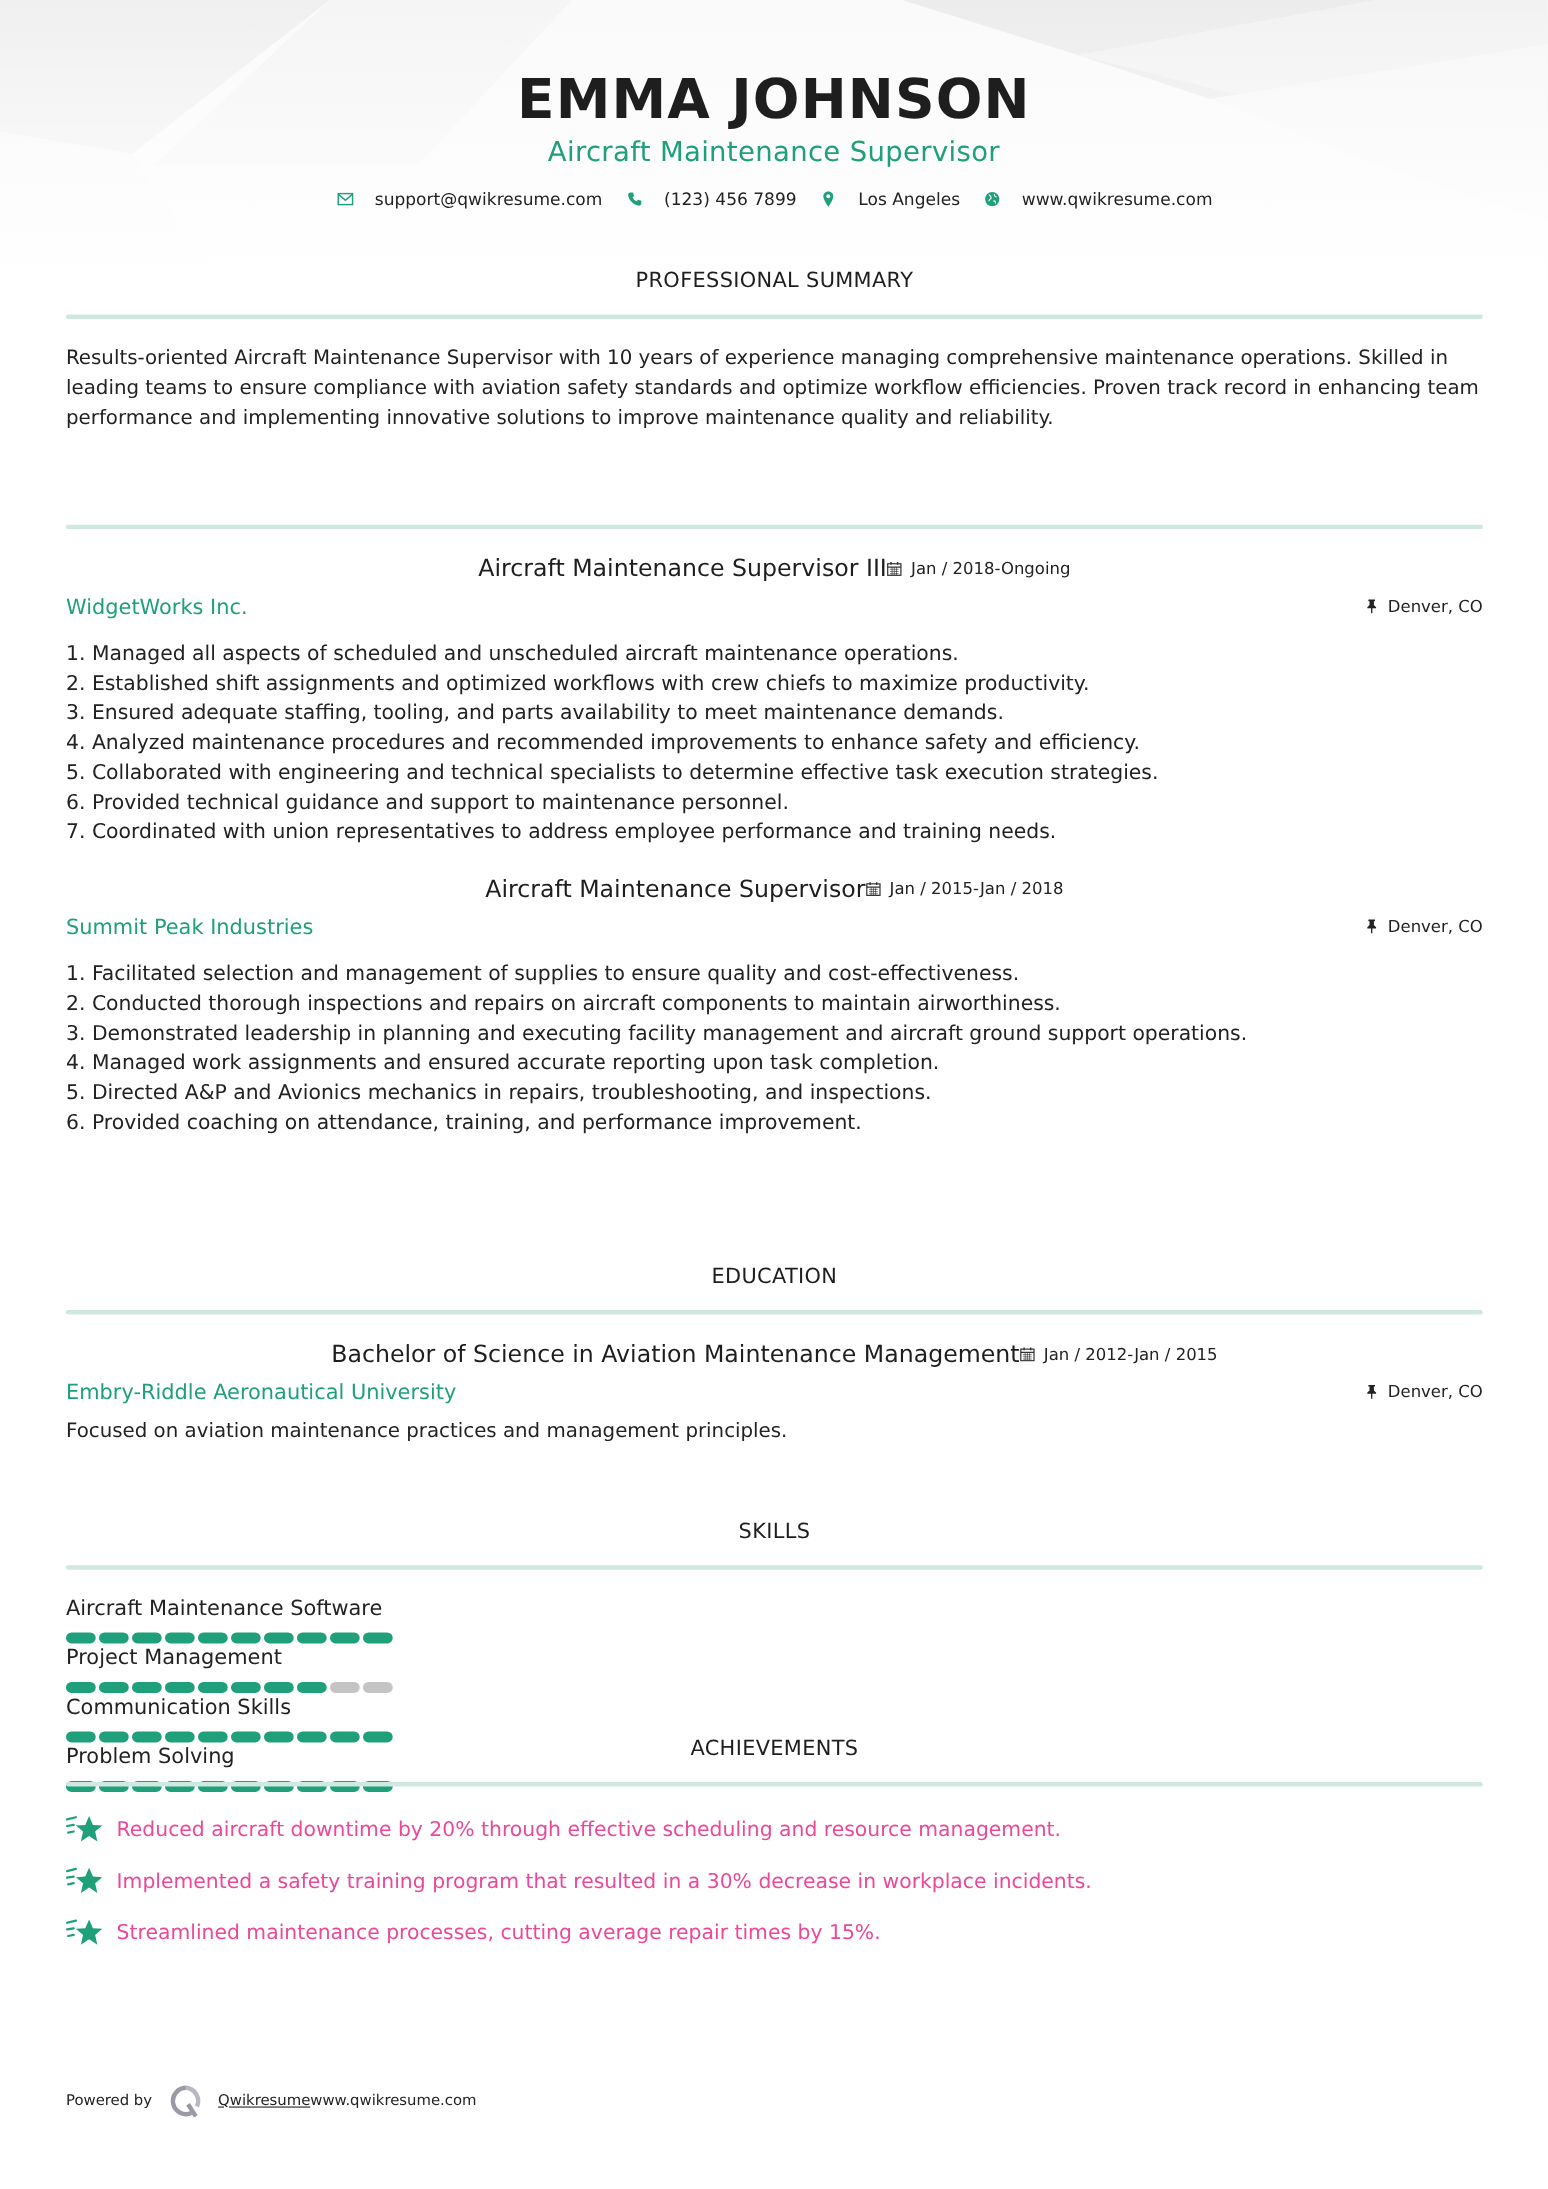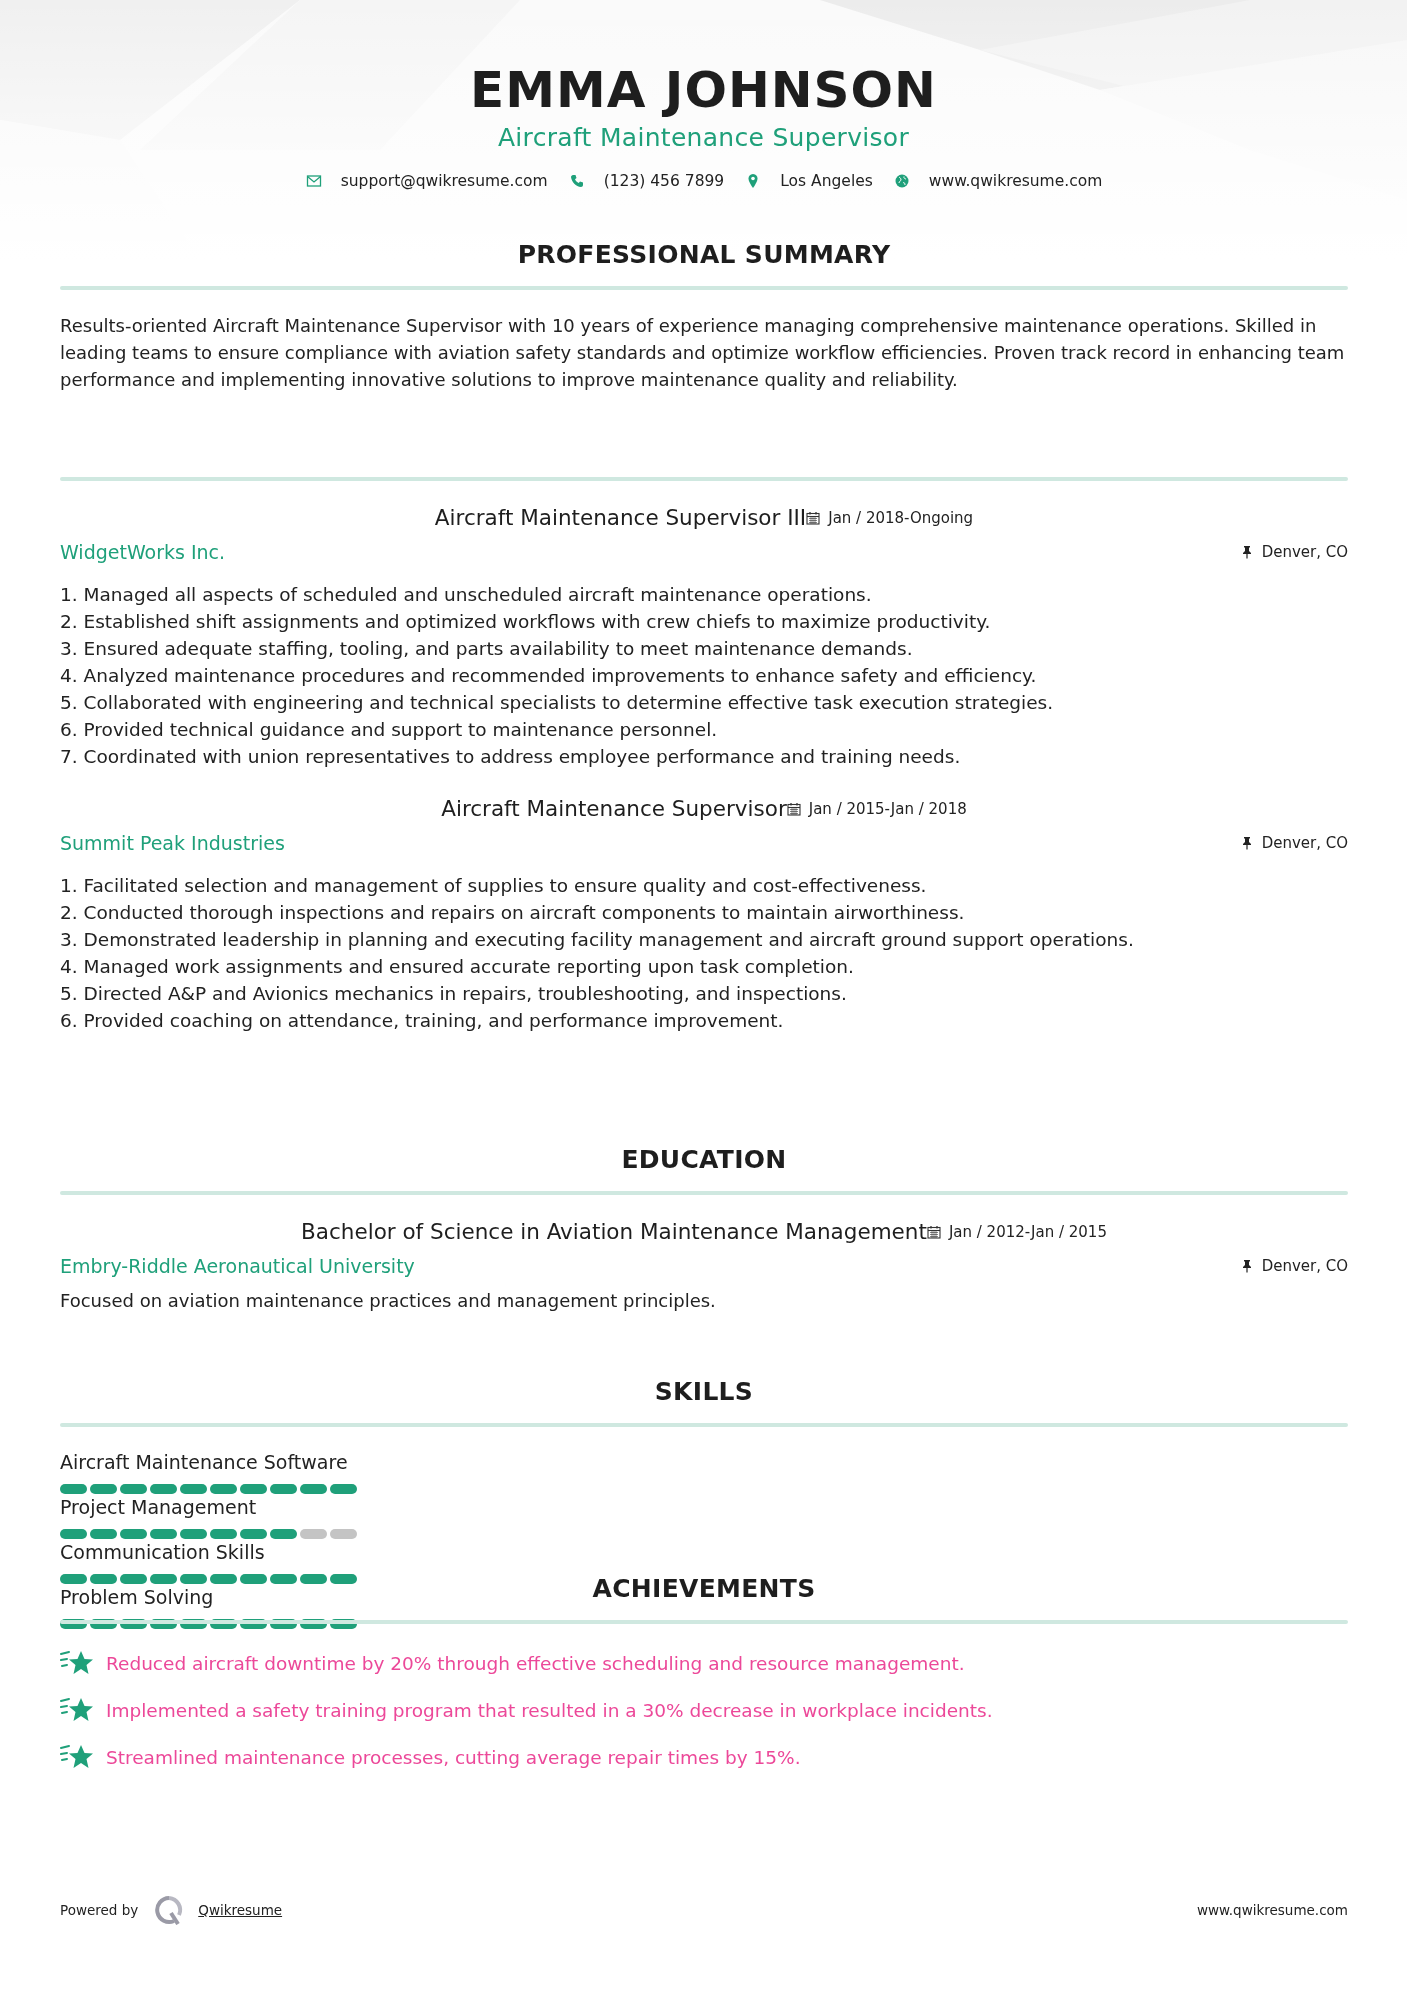--- a/index.html
+++ b/index.html
@@ -14,21 +14,21 @@
   .header { position: absolute; top: 58px; left: 0; width: 1407px; text-align: center; }
   .name { font-family: "DejaVu Sans", sans-serif; font-weight: bold; font-size: 50px; letter-spacing: 1px; color: #1e1e1e; line-height: 64px; }
   .job-title { font-family: "DejaVu Sans", sans-serif; font-size: 25px; color: #1fa07a; line-height: 34px; margin-top: -1px; letter-spacing: 0.3px; }
 
   .contact { position: absolute; top: 172px; left: 0; width: 1407px; display: flex; justify-content: center; align-items: center; font-family: "DejaVu Sans", sans-serif; font-size: 15.5px; color: #222; }
   .contact .item { display: flex; align-items: center; margin: 0 10px; }
   .contact .ic { width: 18px; height: 18px; margin-right: 18px; display: inline-flex; align-items: center; justify-content: center; }
   .contact .ic svg { width: 16px; height: 16px; }
 
   .section { position: absolute; left: 60px; width: 1288px; }
-  .section-title { text-align: center; font-family: "DejaVu Sans", sans-serif; font-weight: bold; font-size: 25px; color: #1e1e1e; letter-spacing: 0.3px; line-height: 34px; }
+  .section-title { text-align: center; font-family: "DejaVu Sans", sans-serif; font-weight: normal; font-size: 19px; color: #1e1e1e; letter-spacing: 0.3px; line-height: 34px; }
   .rule { height: 4px; background: #cfe8e0; margin-top: 14px; border-radius: 2px; }
 
   .para { font-family: "DejaVu Sans", sans-serif; font-size: 18px; line-height: 27px; color: #222; }
 
   .entry { position: relative; }
   .entry-head { display: flex; justify-content: center; align-items: baseline; }
   .entry-title { font-family: "DejaVu Sans", sans-serif; font-size: 21.5px; color: #1e1e1e; line-height: 30px; }
   .entry-sub { display: flex; justify-content: space-between; align-items: baseline; margin-top: 4px; }
   .entry-org { font-family: "DejaVu Sans", sans-serif; font-size: 19px; color: #1fa07a; line-height: 30px; }
   .meta { font-family: "DejaVu Sans", sans-serif; font-size: 15px; color: #222; display: flex; align-items: center; }
@@ -41,21 +41,21 @@
   .skill { width: 300px; }
   .skill-name { font-family: "DejaVu Sans", sans-serif; font-size: 19px; line-height: 27px; color: #222; min-height: 27px; }
   .bar { display: flex; gap: 3px; margin-top: 8px; }
   .pill { width: 27px; height: 10px; border-radius: 5px; background: #1fa07a; }
   .pill.off { background: #c4c4c4; }
 
   .ach { display: flex; align-items: center; margin-bottom: 17px; }
   .ach .star { width: 34px; height: 30px; margin-right: 12px; }
   .ach-text { font-family: "DejaVu Sans", sans-serif; font-size: 18.5px; line-height: 27px; color: #ec4899; }
 
-  .footer { position: absolute; left: 60px; width: 1288px; top: 1895px; display: flex; justify-content: space-between; align-items: center; font-family: "DejaVu Sans", sans-serif; font-size: 13.5px; color: #222; }
+  .footer { position: absolute; left: 60px; width: 1288px; top: 1895px; display: flex; justify-content: flex-start; align-items: center; font-family: "DejaVu Sans", sans-serif; font-size: 13.5px; color: #222; }
   .footer .left { display: flex; align-items: center; }
   .footer .q { width: 30px; height: 30px; margin: 0 14px 0 16px; }
   .footer a { color: #222; text-decoration: underline; }
 </style>
 </head>
 <body>
 
 <div class="bg">
   <svg viewBox="0 0 1407 260" preserveAspectRatio="none">
     <defs>

